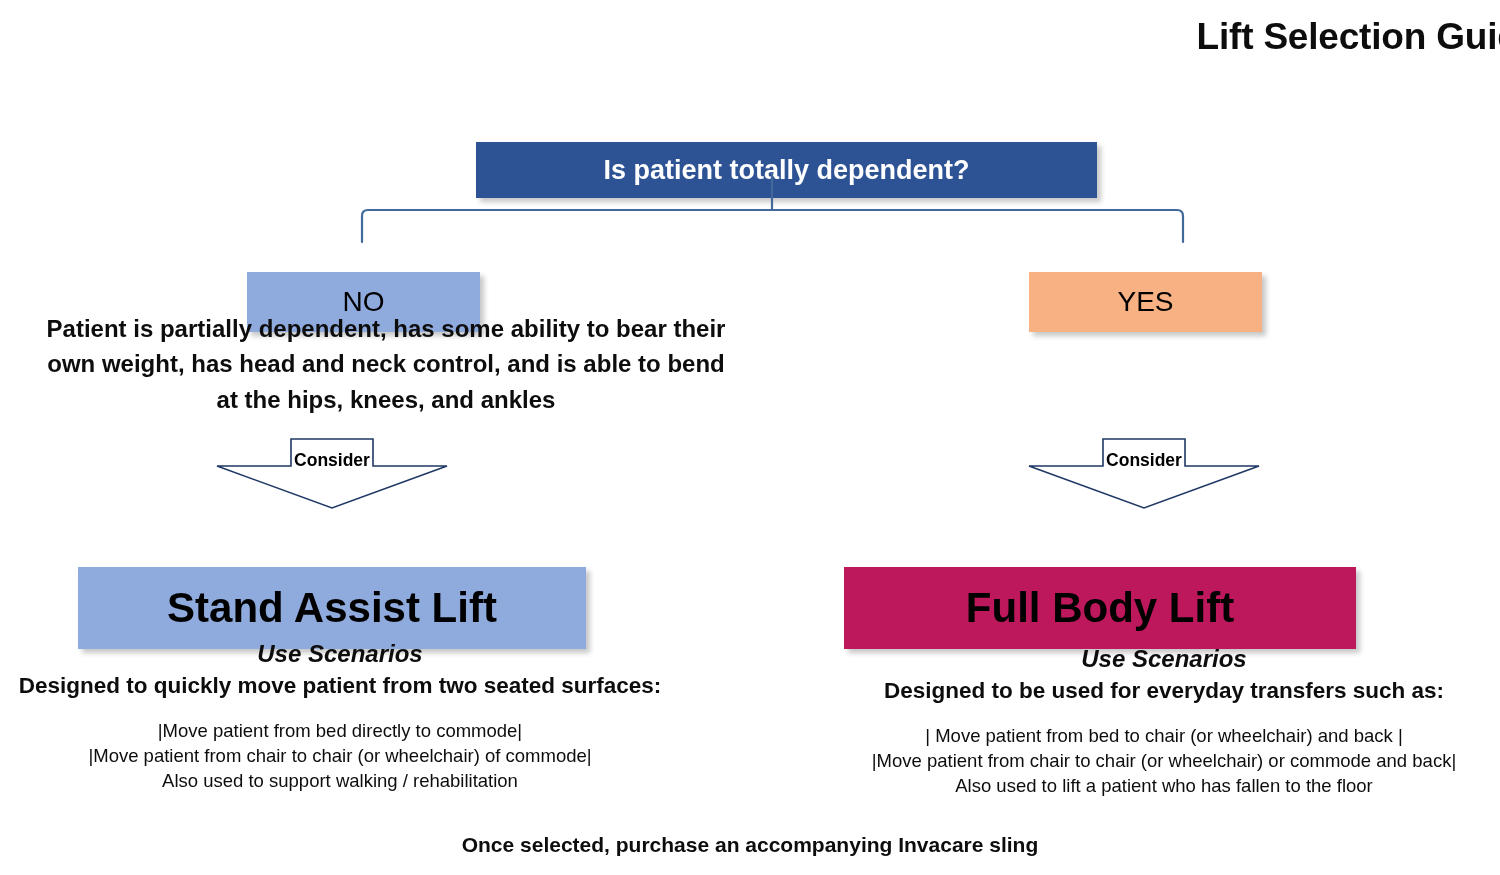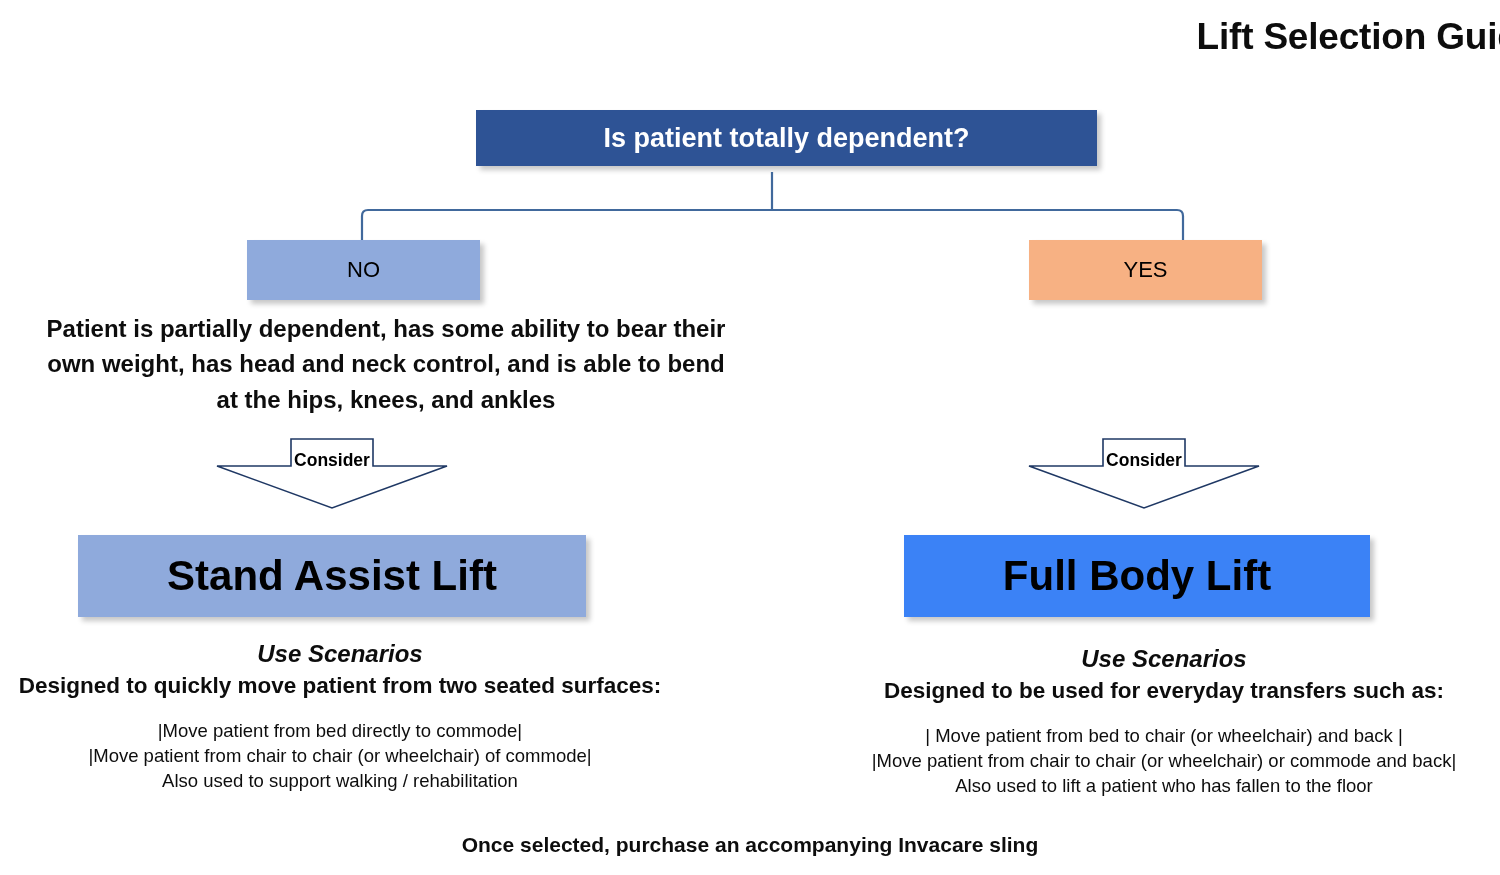--- a/index.html
+++ b/index.html
@@ -38,37 +38,38 @@
   .box {
     position: absolute;
     box-sizing: border-box;
     display: flex;
     align-items: center;
     justify-content: center;
     text-align: center;
   }
   .box-shadow {
     box-shadow: 4px 4px 5px rgba(0,0,0,0.22);
+    margin-top: 32px;
   }
 
   .decision-box {
     left: 476px;
     top: 110px;
     width: 621px;
     height: 56px;
     background: #2E5395;
     color: #ffffff;
     font-size: 27px;
     font-weight: bold;
   }
 
   .branch-box {
     width: 233px;
     height: 60px;
-    font-size: 22px;
+    font-size: 28px;
     font-weight: normal;
     color: #000000;
   }
   .branch-no {
     left: 247px;
     top: 240px;
     background: #8FAADC;
   }
   .branch-yes {
     left: 1029px;
@@ -82,24 +83,24 @@
     font-weight: bold;
     color: #000000;
   }
   .result-left {
     left: 78px;
     top: 535px;
     width: 508px;
     background: #8FAADC;
   }
   .result-right {
-    left: 904px;
+    left: 844px;
     top: 535px;
-    width: 466px;
-    background: #3b82f6;
+    width: 512px;
+    background: #be185d;
   }
 
   
   .connector {
     position: absolute;
     left: 0;
     top: 0;
     width: 1500px;
     height: 875px;
     pointer-events: none;

